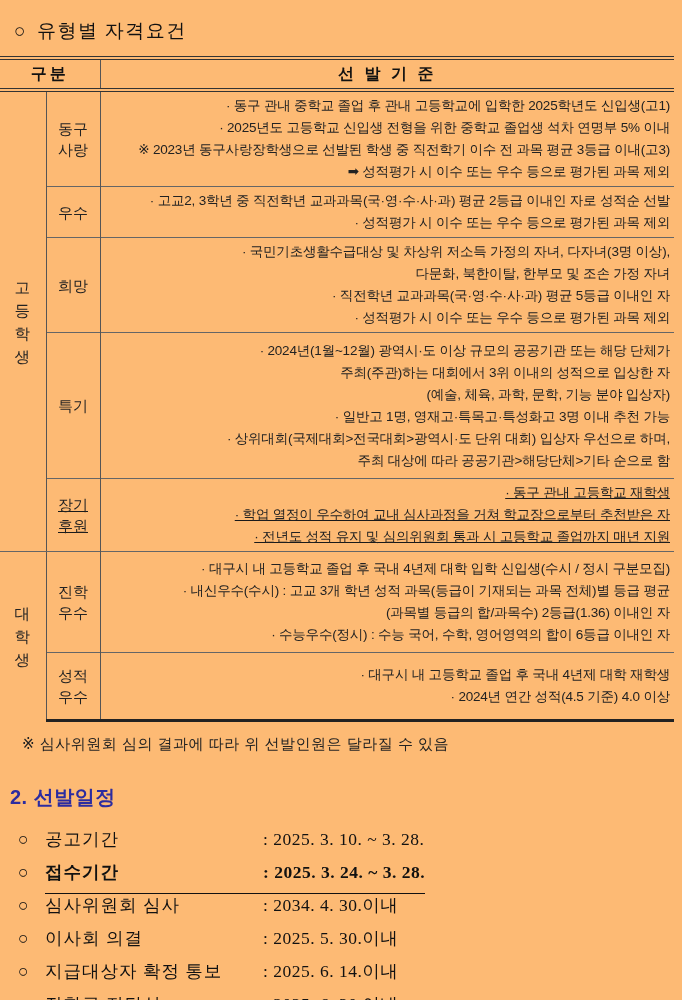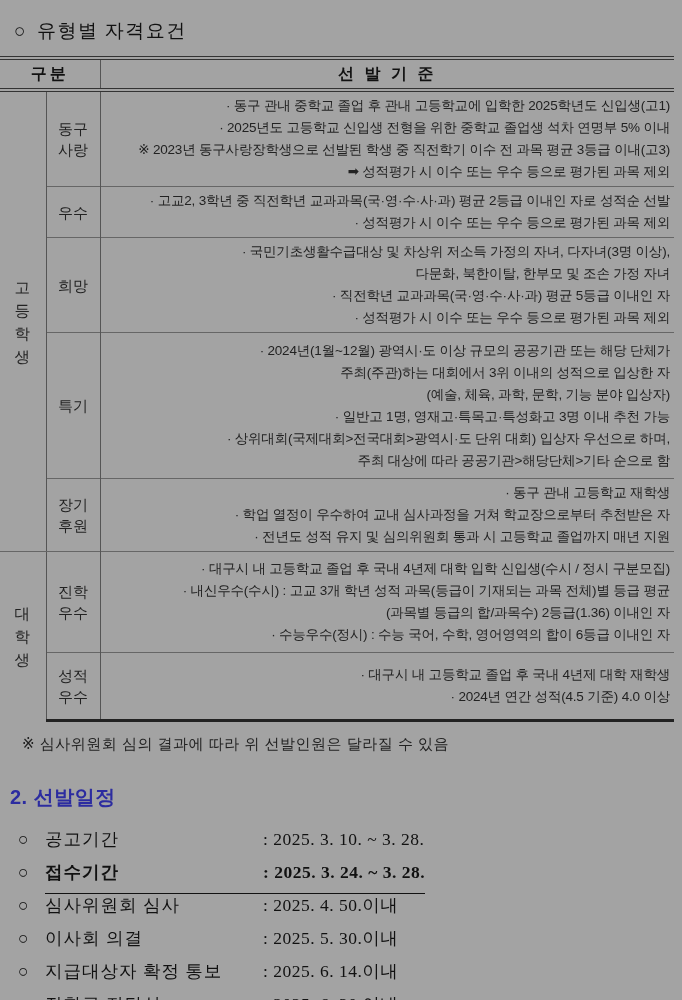--- a/index.html
+++ b/index.html
@@ -1,19 +1,19 @@
 <!DOCTYPE html>
 <html><head>
 <meta charset="utf-8">
 <style>
   html,body{margin:0;padding:0;background:#ffffff;}
   .page{
     position:relative;
     width:682px;height:1000px;
-    background:#a3a3a3;
+    background:#fdba74;
     color:#1a1a1a;
     font-family:"Liberation Sans","DejaVu Sans",sans-serif;
     overflow:hidden;
     box-sizing:border-box;
   }
   
   .doc-title{
     padding:18px 0 0 14px;
     font-family:"Liberation Serif","DejaVu Serif",serif;
     font-size:19px;
@@ -69,21 +69,21 @@
   table.criteria td.crit .line{
     white-space:pre-wrap;
     line-height:22px;
     letter-spacing:-0.2px;
   }
   
   tbody tr.r1{height:87px;}
   tbody tr.r2{height:50px;}
   tbody tr.r3{height:90px;}
   tbody tr.r4{height:146px;}
-  tbody tr.r5{height:66px;}
+  tbody tr.r5{height:66px;text-decoration:underline;}
   tbody tr.r6{height:101px;}
   tbody tr.r7{height:68px;}
   tbody tr.last td{border-bottom:3px solid #222;}
   td.group.gbottom{border-bottom:1px solid #666;}
   
   .note{
     margin:13px 0 0 22px;
     font-size:15px;
     letter-spacing:0.5px;
     color:#222;
@@ -236,21 +236,21 @@
       <span class="bullet">○</span>
       <span class="body">
           <span class="label">접수기간</span>
           <span class="value">: 2025. 3. 24. ~ 3. 28.</span>
         </span>
     </div>
     <div class="sched-item">
       <span class="bullet">○</span>
       <span class="body">
           <span class="label">심사위원회 심사</span>
-          <span class="value">: 2025. 4. 50.이내</span>
+          <span class="value">: 2034. 4. 30.이내</span>
         </span>
     </div>
     <div class="sched-item">
       <span class="bullet">○</span>
       <span class="body">
           <span class="label">이사회 의결</span>
           <span class="value">: 2025. 5. 30.이내</span>
         </span>
     </div>
     <div class="sched-item">

